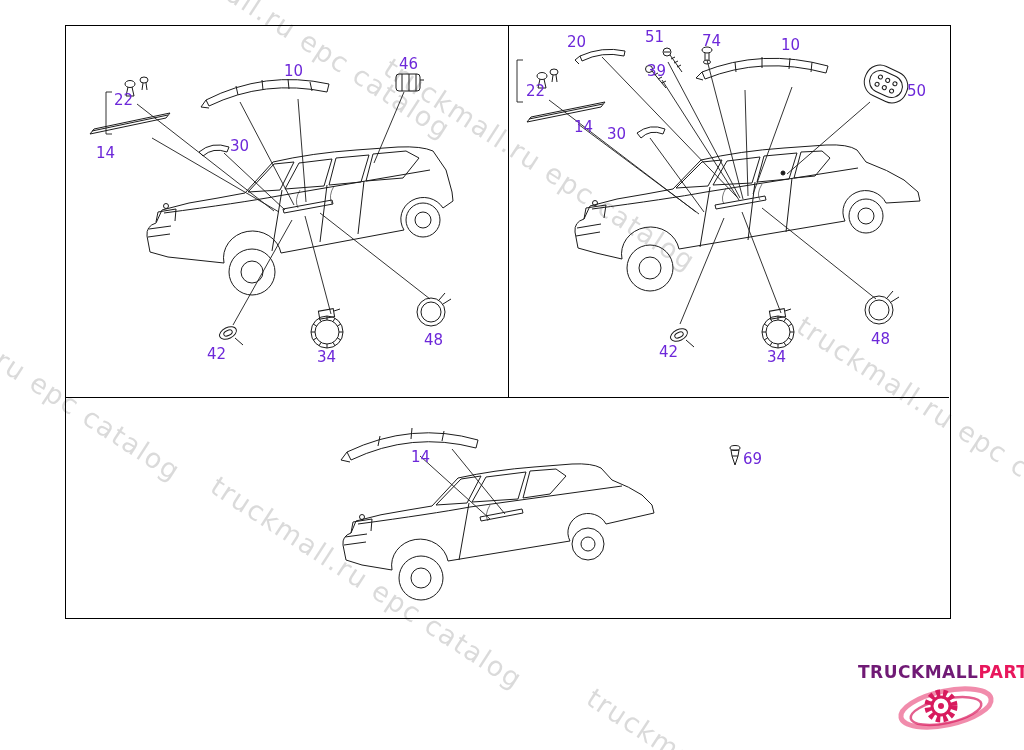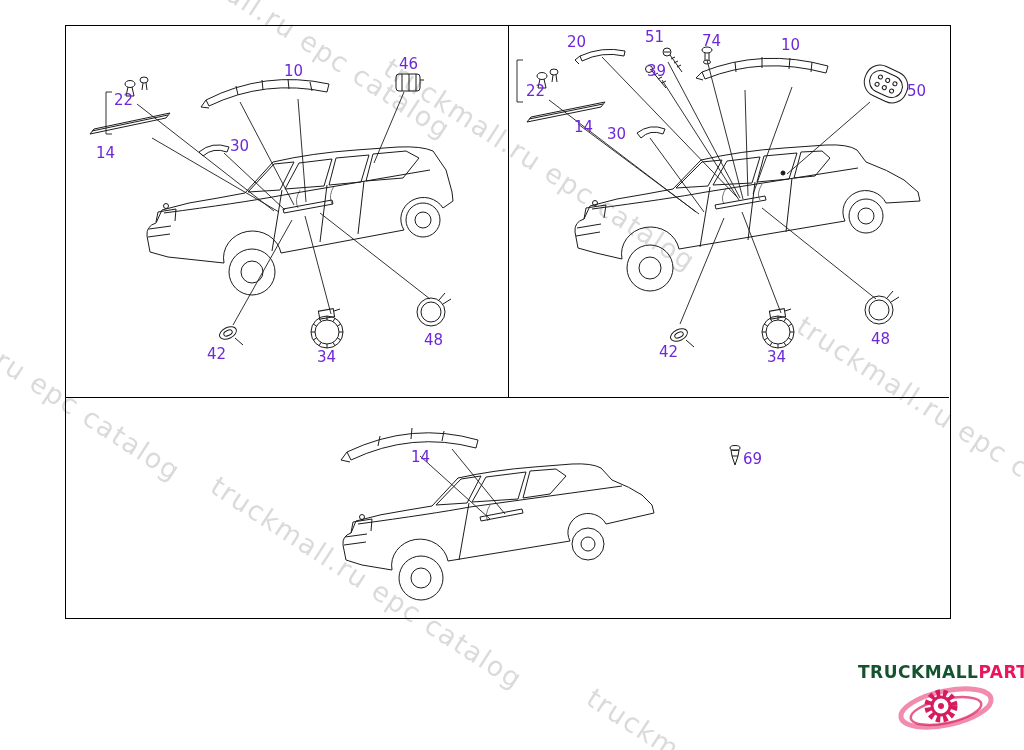--- a/index.html
+++ b/index.html
@@ -20,21 +20,21 @@
   .frame.hdiv{left:65px;top:397px;width:884px;height:0;border-top:1px solid #000;}
   svg.art{position:absolute;left:0;top:0;z-index:3;pointer-events:none;}
   .part-label{
     position:absolute;z-index:4;
     font-size:15px;color:#6d28d9;line-height:1;
   }
   .logo-text{
     position:absolute;left:858px;top:662px;z-index:5;
     font-size:17px;font-weight:bold;letter-spacing:.5px;
   }
-  .logo-brand{color:#14532d;}
+  .logo-brand{color:#701a75;}
   .logo-accent{color:#e8175c;}
 </style>
 </head>
 <body>
 
 <div class="wm" style="left:150px;top:-80px">truckmall.ru epc catalog</div>
 <div class="wm" style="left:395px;top:52px">truckmall.ru epc catalog</div>
 <div class="wm" style="left:-120px;top:262px">truckmall.ru epc catalog</div>
 <div class="wm" style="left:808px;top:310px">truckmall.ru epc catalog</div>
 <div class="wm" style="left:222px;top:470px">truckmall.ru epc catalog</div>

